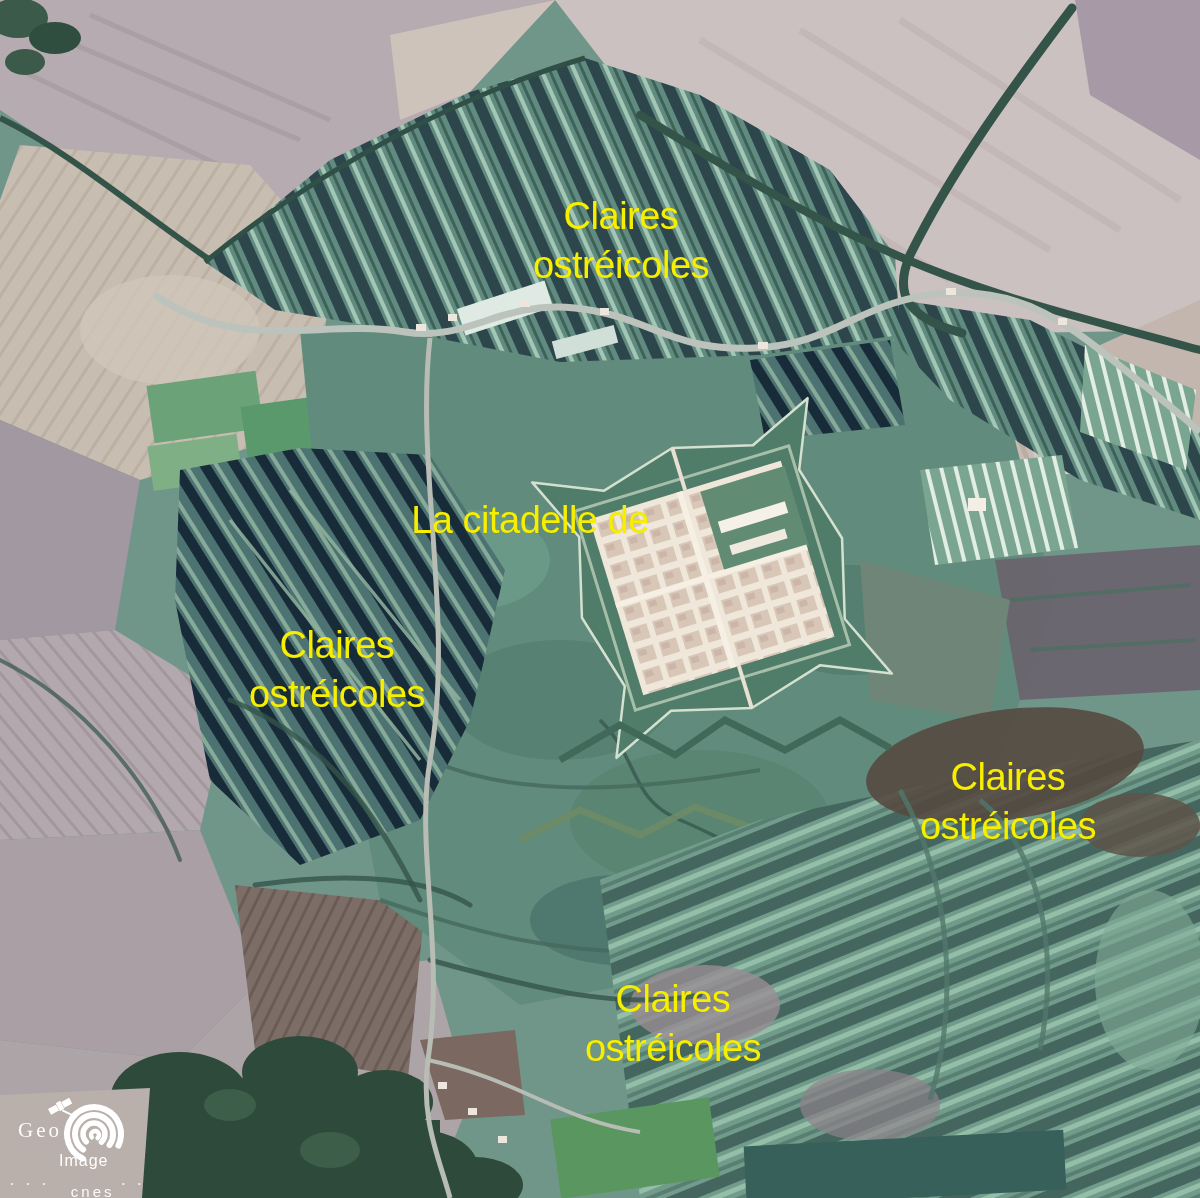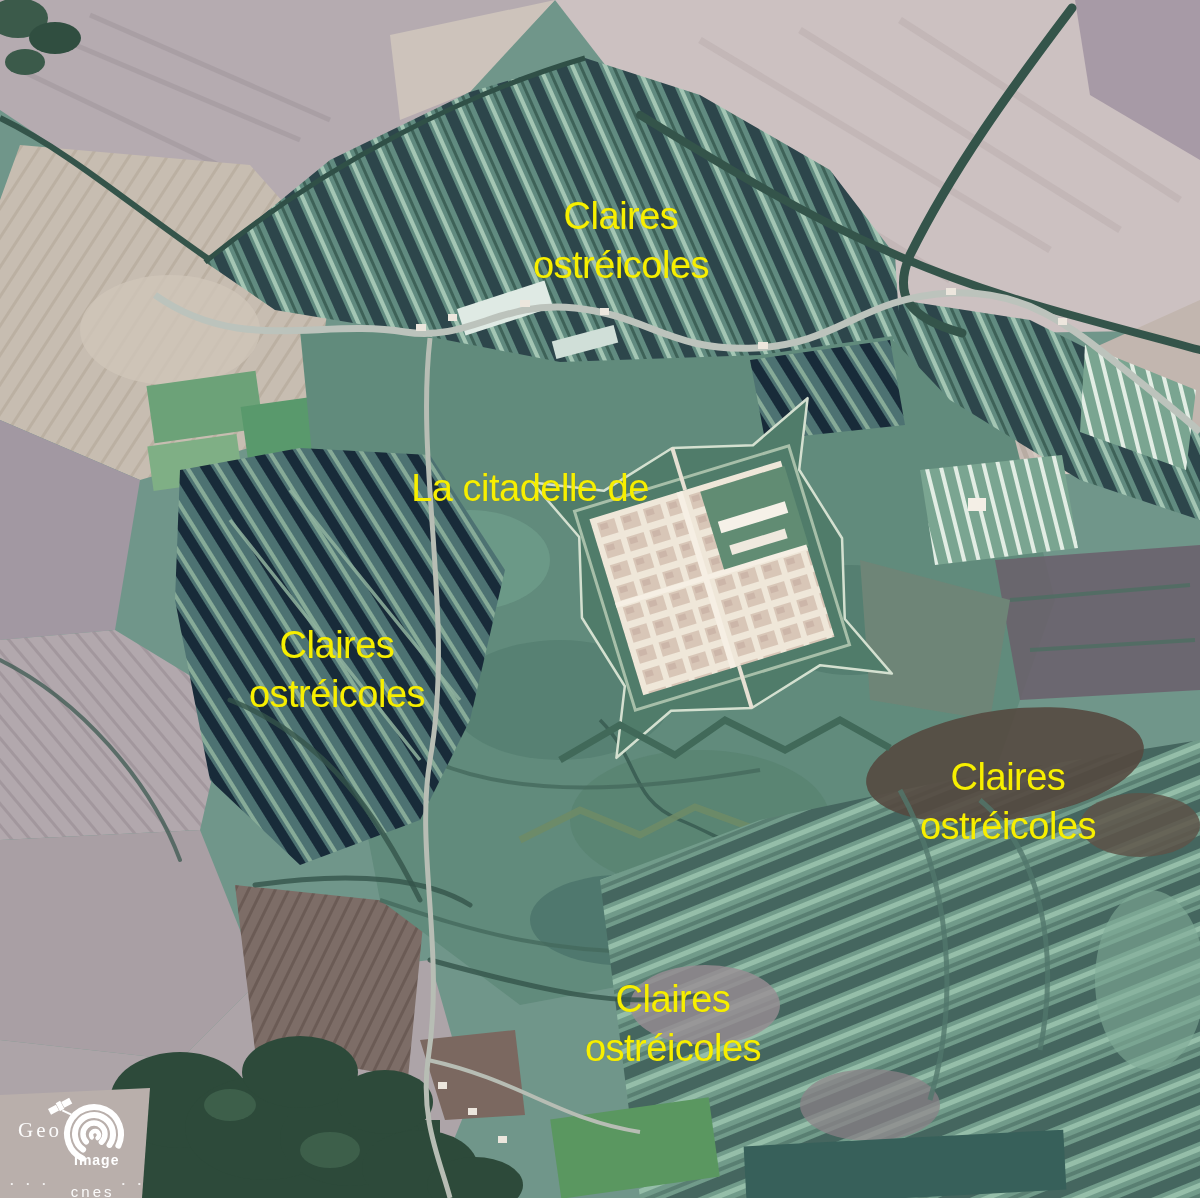--- a/index.html
+++ b/index.html
@@ -20,22 +20,22 @@
     position:absolute;left:10px;top:1094px;width:150px;height:100px;
     color:var(--logo-white,#fff);
   }
   .logo .swirl{position:absolute;left:38px;top:0;}
   .logo .geo{
     position:absolute;left:8px;top:24px;
     font-family:"Liberation Serif","DejaVu Serif",serif;
     font-size:21px;font-weight:400;letter-spacing:3px;opacity:.96;
   }
   .logo .image{
-    position:absolute;left:64px;top:58px;
-    font-size:14px;font-weight:700;letter-spacing:1px;
+    position:absolute;left:49px;top:58px;
+    font-size:16px;font-weight:400;letter-spacing:1px;
   }
   .logo .cnes-row{
     position:absolute;left:0;top:82px;width:150px;
     display:flex;align-items:center;justify-content:flex-start;gap:7px;
     font-size:15px;letter-spacing:3px;opacity:.95;
   }
   .logo .dots{font-size:13px;font-weight:700;letter-spacing:4px;opacity:.85;}
 </style>
 </head>
 <body>
@@ -235,21 +235,21 @@
     </g>
 
     <path d="M560,760 l60,-35 55,30 50,-35 60,30 55,-30 50,28" stroke="#3f6a59" stroke-width="7" fill="none"></path>
   </svg>
 
   <div class="map-label" style="left:621px;top:241px">
     <div>Claires</div>
     <div>ostréicoles</div>
   </div>
 
-  <div class="map-label" style="left:530px;top:488px">
+  <div class="map-label" style="left:530px;top:520px">
     <div>La citadelle de</div>
   </div>
 
   <div class="map-label" style="left:337px;top:670px">
     <div>Claires</div>
     <div>ostréicoles</div>
   </div>
 
   <div class="map-label" style="left:1008px;top:802px">
     <div>Claires</div>

